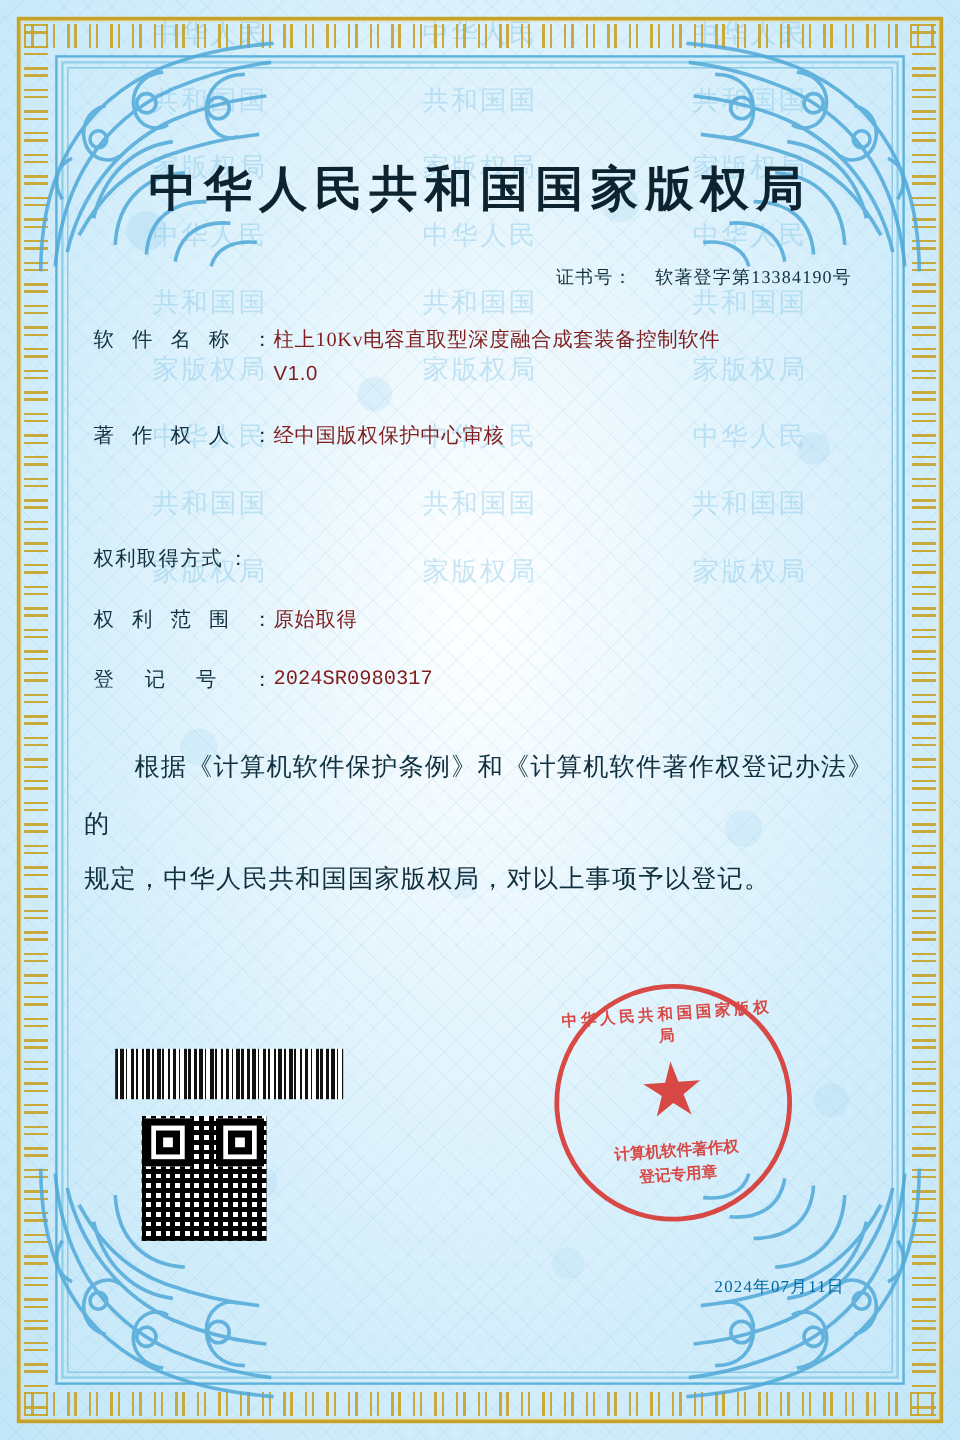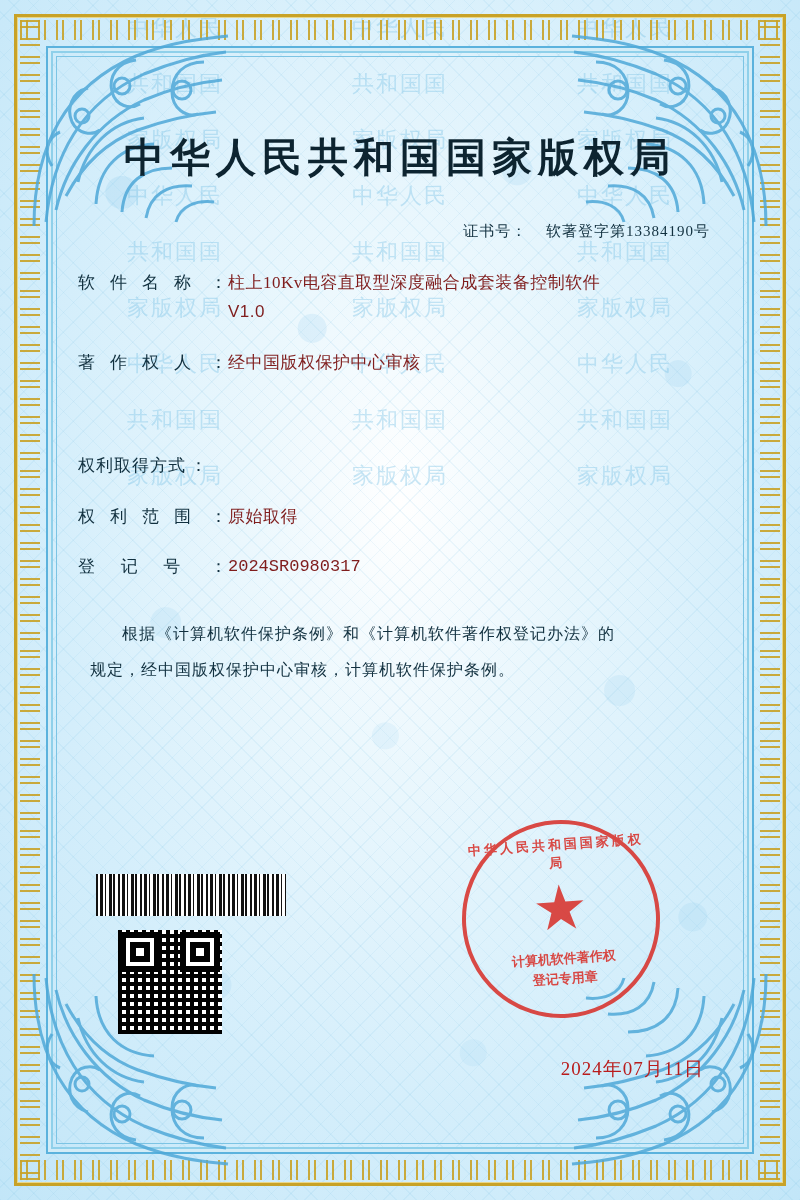--- a/index.html
+++ b/index.html
@@ -172,25 +172,24 @@
     color: #7f1d1d;
     letter-spacing: .5px;
   }
   .field-value .v-sub { display: block; font-family: Liberation Sans, sans-serif; }
   .mono { font-family: "Liberation Mono", "DejaVu Sans Mono", monospace; letter-spacing: 0; }
 
   .gap-block { height: 52px; }
 
   .statement {
     margin-top: 34px;
-    font-size: 16px;
+    font-size: 21px;
     line-height: 2.2;
     letter-spacing: 1px;
     color: #11303f;
-    margin-left: 20px;
   }
   .statement .indent { display: block; text-indent: 2em; }
 
   
   .codes {
     position: absolute;
     left: 26px;
     bottom: 96px;
   }
   .barcode {
@@ -260,23 +259,23 @@
     left: 0; right: 0; bottom: 26px;
     text-align: center;
     font-size: 13px;
     line-height: 1.5;
     font-weight: bold;
   }
   .issue-date {
     position: absolute;
     right: 26px;
     bottom: 48px;
-    font-size: 19px;
+    font-size: 14px;
     letter-spacing: 1px;
-    color: #b91c1c;
+    color: #0369a1;
     text-align: right;
   }
 </style>
 </head>
 <body>
 
 <div class="page">
 
   <div class="bg-base"></div>
   <div class="bg-guilloche"></div>
@@ -447,21 +446,21 @@
           <span>号</span>
           <span class="field-colon">：</span>
         </div>
         <div class="field-value mono">2024SR0980317</div>
       </div>
 
     </div>
 
     <div class="statement">
       <span class="indent">根据《计算机软件保护条例》和《计算机软件著作权登记办法》的</span>
-      <span>规定，经中国版权保护中心审核，计算机软件保护条例。</span>
+      <span>规定，中华人民共和国国家版权局，对以上事项予以登记。</span>
     </div>
 
     <div class="codes">
       <div class="barcode"></div>
       <div class="qr"></div>
     </div>
 
     <div class="seal">
       <div class="seal-arc">中华人民共和国国家版权局</div>
       <div class="seal-star">★</div>

